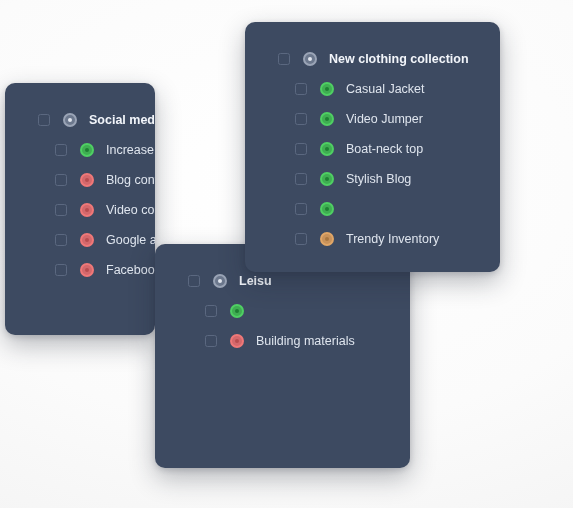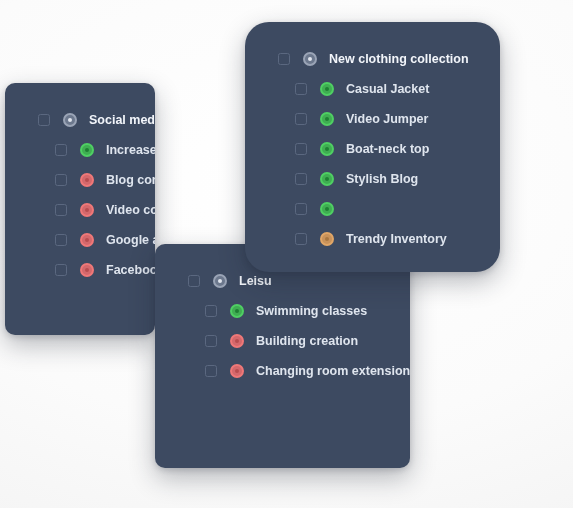--- a/index.html
+++ b/index.html
@@ -30,21 +30,21 @@
     border-radius: 10px;
     box-shadow: 0 10px 26px rgba(25, 33, 48, 0.30),
                 0 2px 6px rgba(25, 33, 48, 0.18);
     box-sizing: border-box;
     overflow: hidden;
   }
 
   
   #card-social   { left: 5px;   top: 83px;  width: 150px; height: 252px; z-index: 1; }
   #card-leisure  { left: 155px; top: 244px; width: 255px; height: 224px; z-index: 2; }
-  #card-clothing { left: 245px; top: 22px;  width: 255px; height: 250px; z-index: 3; border-radius: 24px; }
+  #card-clothing { left: 245px; top: 22px;  width: 255px; height: 250px; z-index: 3; }
 
   .rows {
     position: absolute;
     left: 0; top: 0;
     padding: 22px 0 0 0;
     width: 340px;          
   }
 
   .row {
     display: flex;
@@ -108,21 +108,21 @@
     margin-left: 12px;
     color: #e6eaf1;
     font-size: 12.5px;
     line-height: 1;
   }
   .row.parent .label {
     font-weight: bold;
     color: #f2f5fa;
   }
   .row.child .label {
-    font-weight: bold;
+    font-weight: normal;
     color: #dfe5ee;
   }
 </style>
 </head>
 <body>
 
 <div id="page-bg"></div>
 
 <div class="card" id="card-social">
   <div class="rows">
@@ -172,35 +172,29 @@
     <div class="row parent">
       <span class="checkbox"></span>
       <span class="dot grey"></span>
       <span class="label">Leisu</span>
     </div>
 
 
     <div class="row child">
       <span class="checkbox"></span>
       <span class="dot green"></span>
-      <span class="label">Swimming classes</span>
-    </div>
-
-
-    <div class="row child">
-      <span class="checkbox"></span>
-      <span class="dot red"></span>
-      <span class="label">Building creation</span>
-    </div>
-
-    <div class="row child">
-      <span class="checkbox"></span>
-      <span class="dot red"></span>
-      <span class="label">Changing room extension</span>
-    </div>
+    </div>
+
+
+    <div class="row child">
+      <span class="checkbox"></span>
+      <span class="dot red"></span>
+      <span class="label">Building materials</span>
+    </div>
+
 
   </div>
 </div>
 
 <div class="card" id="card-clothing">
   <div class="rows">
 
     <div class="row parent">
       <span class="checkbox"></span>
       <span class="dot grey"></span>

